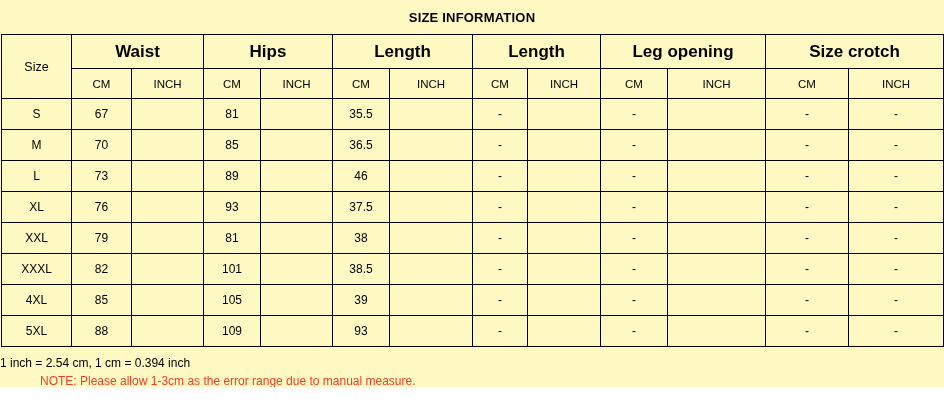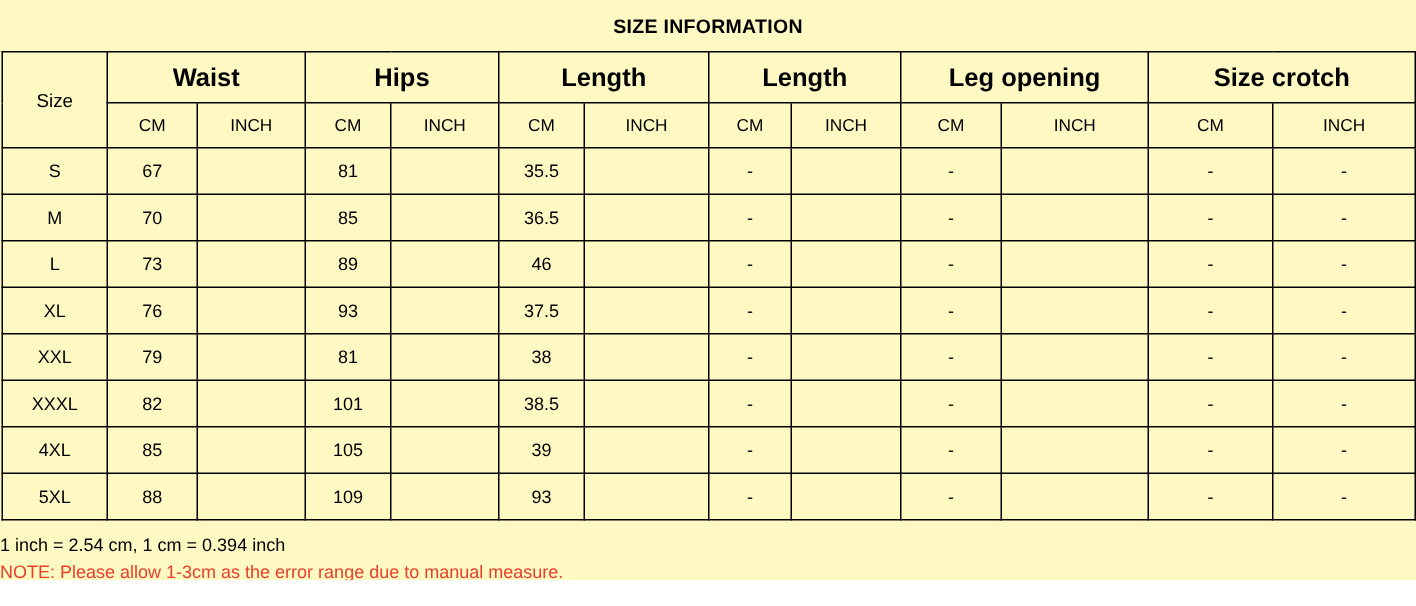--- a/index.html
+++ b/index.html
@@ -68,20 +68,21 @@
   }
   .footer .conv {
     font-size: 12px;
     color: #000000;
     line-height: 18px;
   }
   .footer .note {
     font-size: 12px;
     color: #e8402a;
     line-height: 18px;
+    padding-left: 40px;
   }
 </style>
 </head>
 <body>
 
 <div class="sheet">
 
   <div class="title-bar">
     <span>SIZE INFORMATION</span>
   </div>

